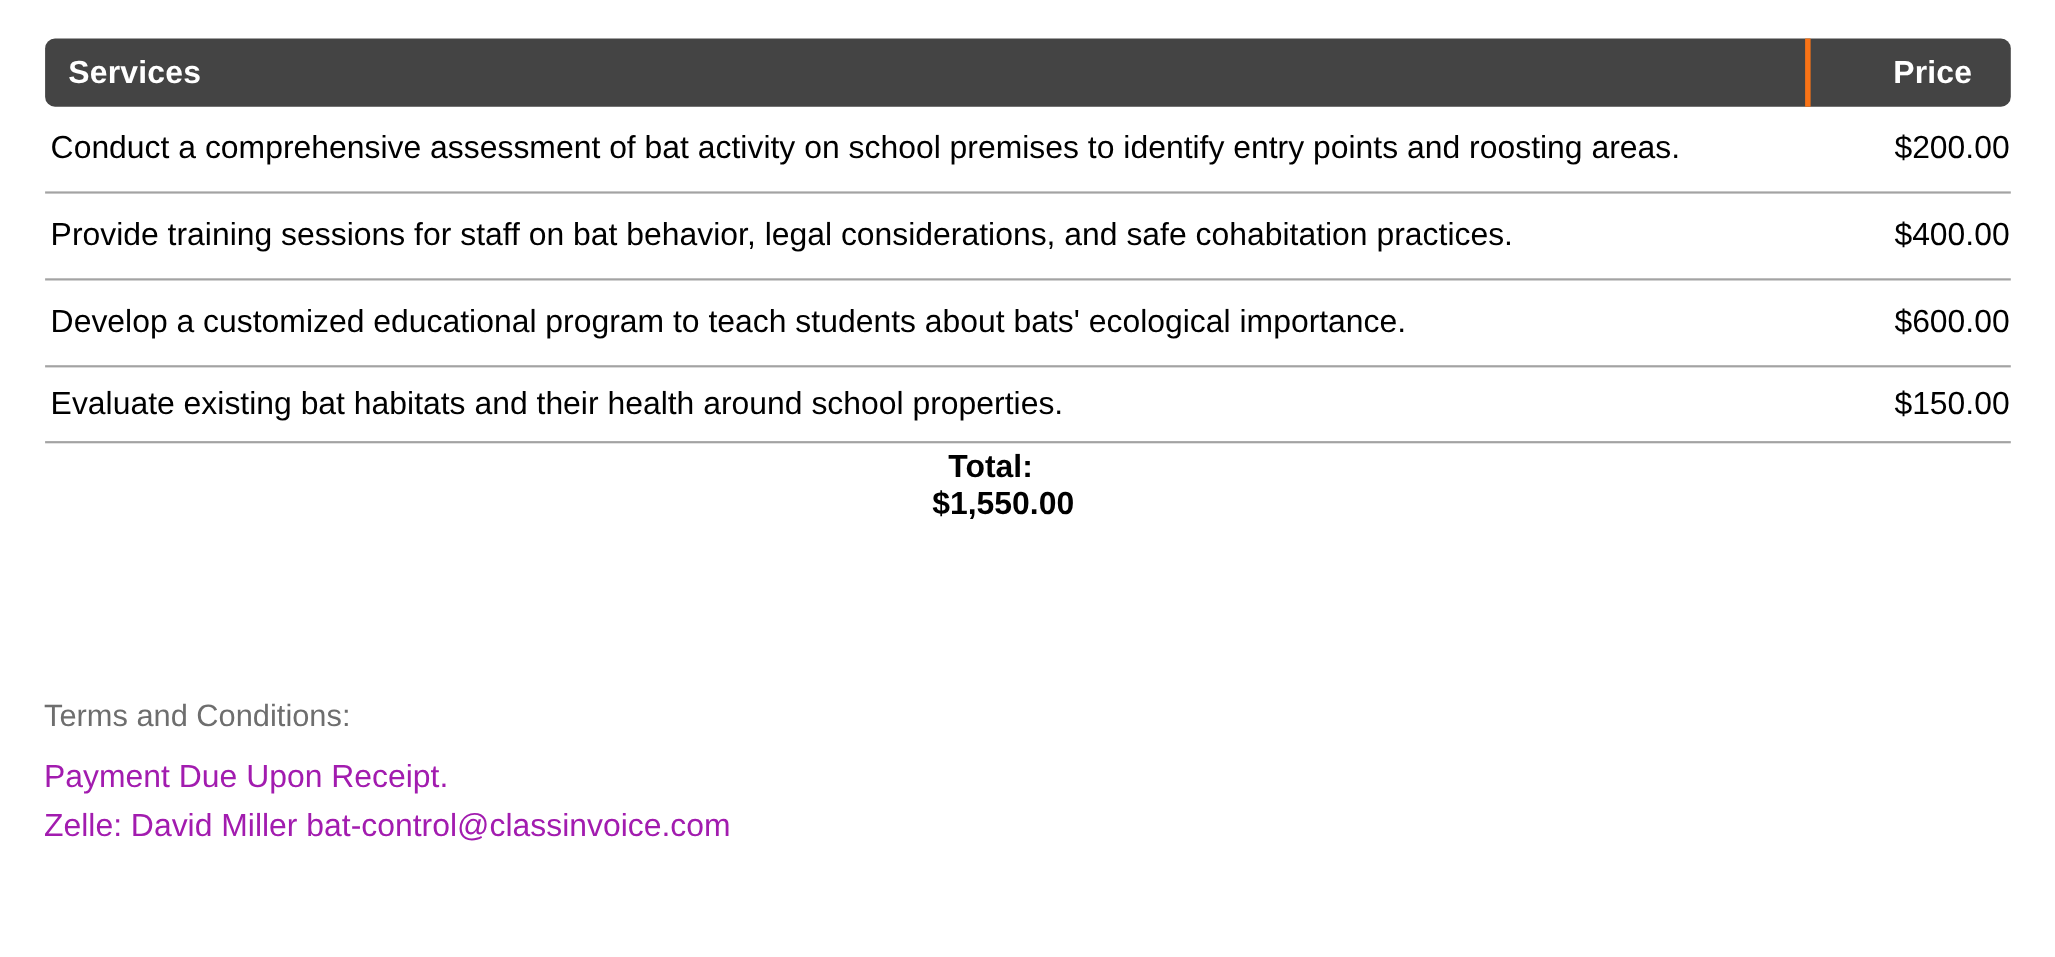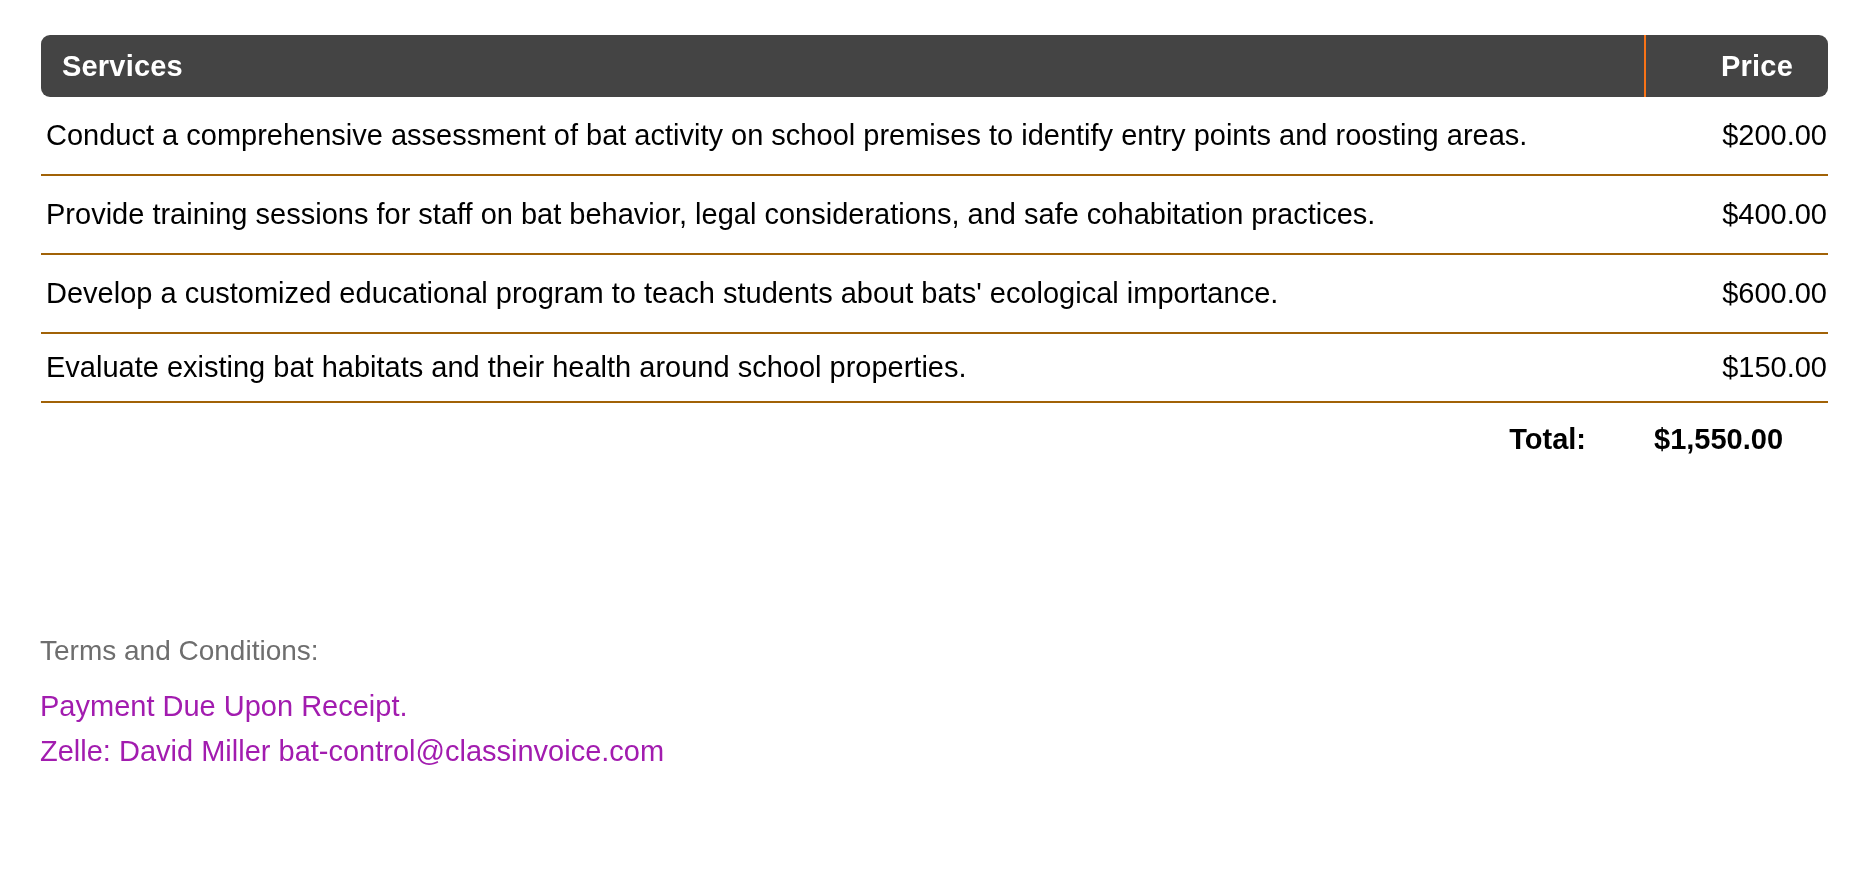--- a/index.html
+++ b/index.html
@@ -37,21 +37,21 @@
     height: 62px;
     box-sizing: border-box;
   }
   .th-services {
     flex: 1 1 auto;
     padding-left: 21px;
     color: #ffffff;
     font-size: 29px;
     font-weight: bold;
     letter-spacing: 0.2px;
-    border-right: 2px solid #f97316;
+    border-right: 5px solid #f97316;
     height: 62px;
     display: flex;
     align-items: center;
     box-sizing: border-box;
   }
   .th-price {
     flex: 0 0 182px;
     height: 76px;
     display: flex;
     align-items: center;
@@ -60,21 +60,21 @@
     color: #ffffff;
     font-size: 29px;
     font-weight: bold;
     letter-spacing: 0.2px;
     box-sizing: border-box;
   }
 
   .table-row {
     display: flex;
     align-items: center;
-    border-bottom: 2px solid #a16207;
+    border-bottom: 2px solid #a3a3a3;
     min-height: 79px;
     box-sizing: border-box;
   }
   .table-row.single-line {
     min-height: 69px;
   }
   .td-service {
     flex: 1 1 auto;
     padding: 6px 24px 6px 5px;
     font-size: 29px;
@@ -90,20 +90,21 @@
     padding-right: 1px;
     box-sizing: border-box;
   }
 
   .total-row {
     display: flex;
     align-items: center;
     justify-content: flex-end;
     height: 72px;
     box-sizing: border-box;
+    flex-direction: column;
   }
   .total-label {
     font-size: 29px;
     font-weight: bold;
     color: #000000;
     margin-right: 68px;
   }
   .total-value {
     font-size: 29px;
     font-weight: bold;

